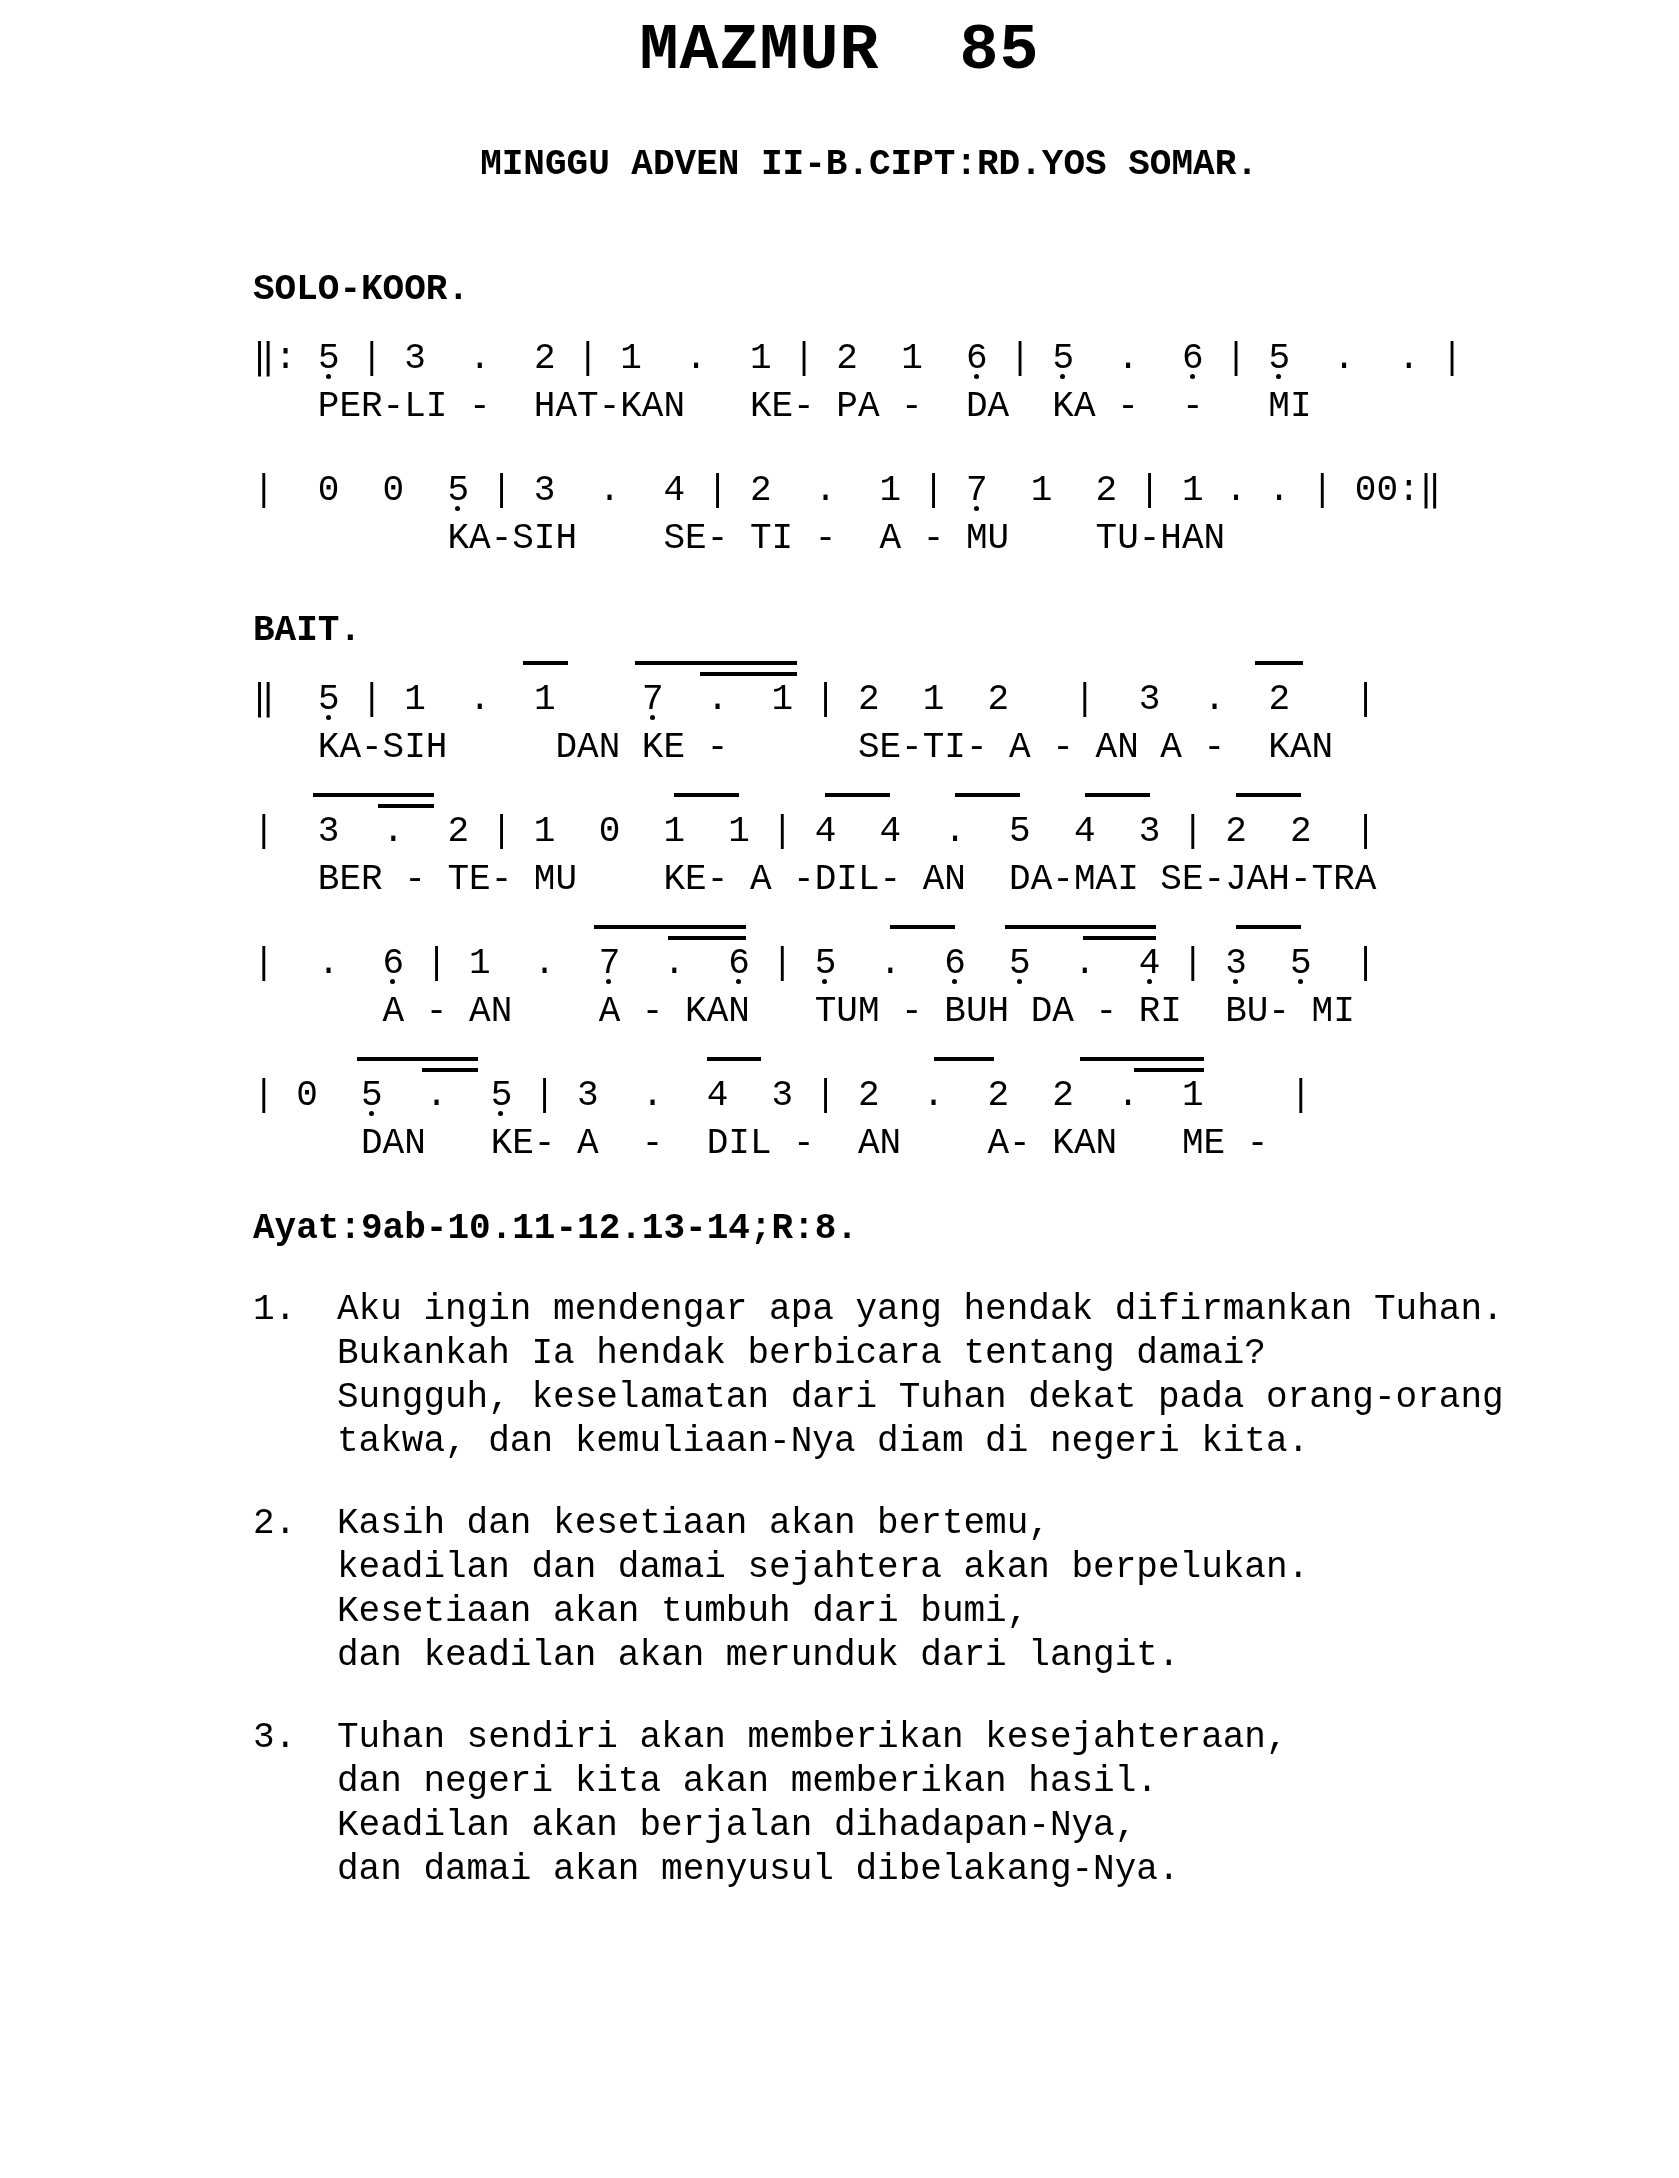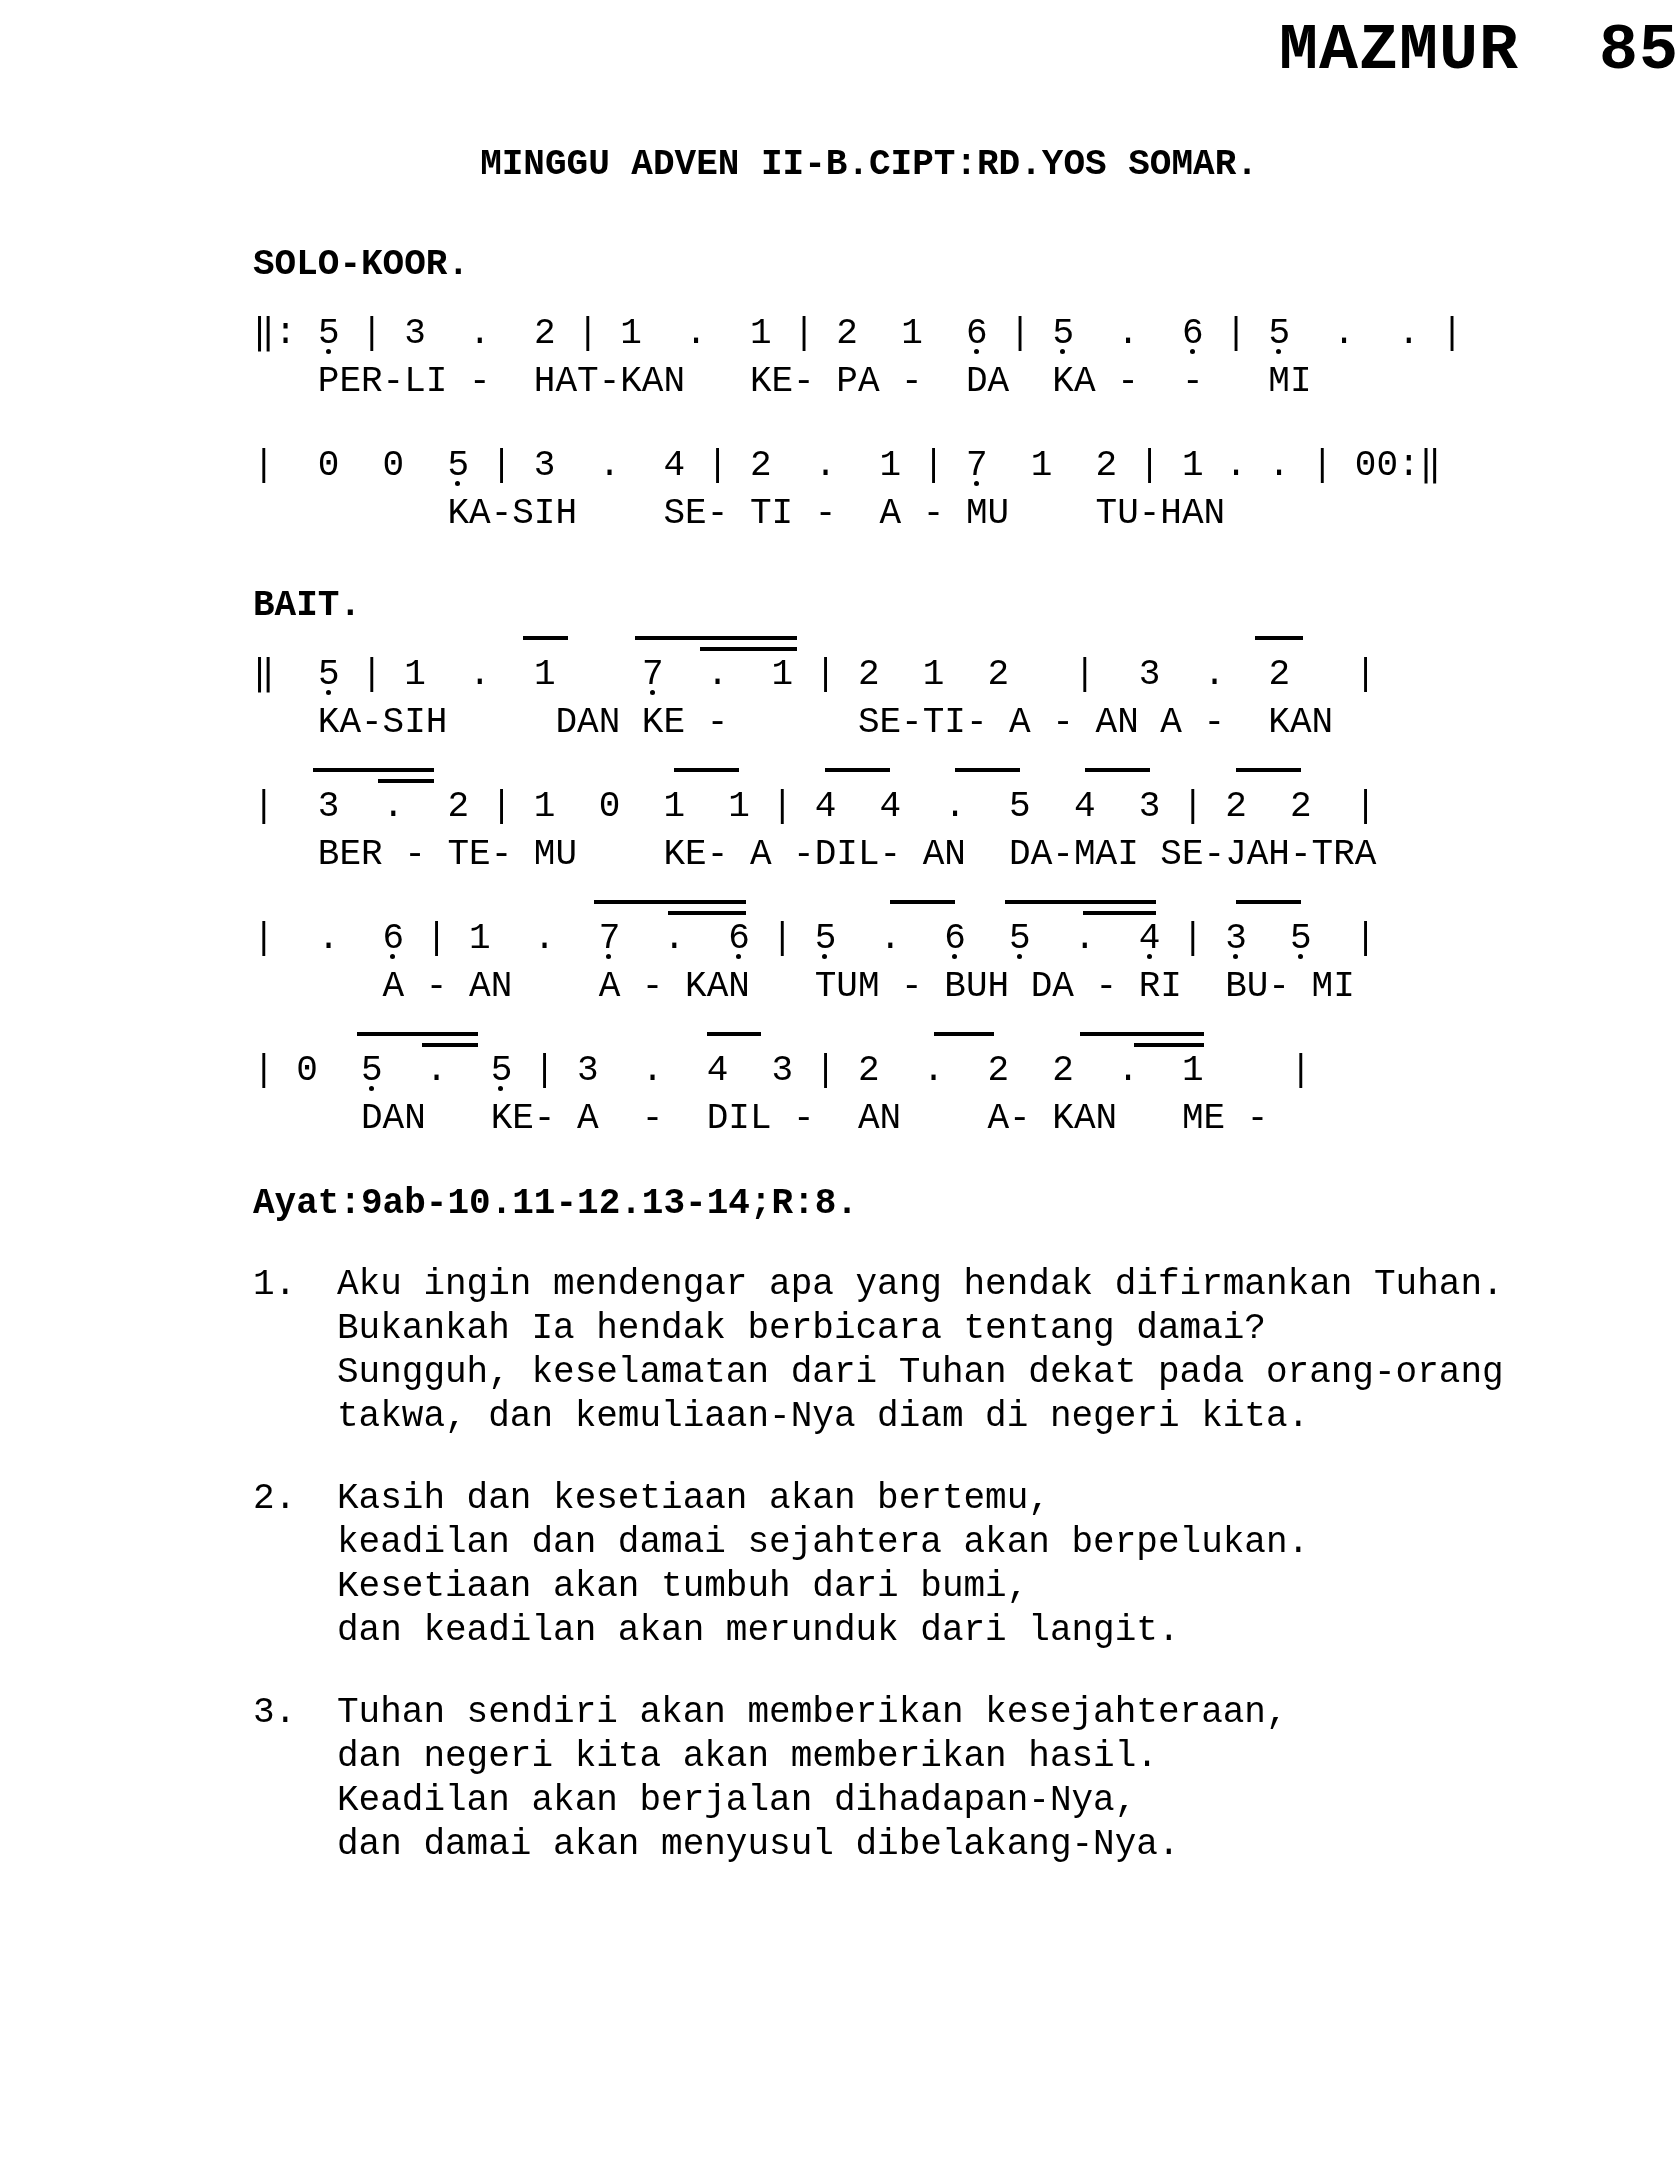--- a/index.html
+++ b/index.html
@@ -3,31 +3,31 @@
 <meta charset="utf-8">
 <style>
   html,body { margin:0; padding:0; background:#ffffff; color:#000000; }
   body {
     width:1679px; height:2178px; overflow:hidden;
     font-family:"Liberation Mono","DejaVu Sans Mono",monospace;
   }
   .page { padding-top:14px; }
 
   .title {
-    text-align:right; font-weight:bold; font-size:65px; line-height:75px;
+    text-align:center; font-weight:bold; font-size:65px; line-height:75px;
     white-space:pre; letter-spacing:1px;font-family:Liberation Mono, monospace;
   }
   .meta-row {
     display:flex; justify-content:center;
     font-weight:bold; font-size:36px; line-height:42px;
     margin:55px 194px 0 253px; white-space:pre;
   }
   .section-label {
     font-weight:bold; font-size:36px; line-height:42px;
-    margin:58px 0 6px 253px; white-space:pre;
+    margin:83px 0 6px 253px; white-space:pre;
   }
   .section-label.bait { margin-top:53px; }
 
   .notation { margin-left:253px; font-size:36px; }
   .nline { position:relative; padding-top:24px; margin-bottom:24px; }
   .nnotes, .nlyrics { white-space:pre; font-size:36px; line-height:36px; }
   .nlyrics { margin-top:12px; }
   .ovl { position:absolute; height:4px; background:#000; }
   .ovl.l1 { top:3px; }
   .ovl.l2 { top:14px; }

